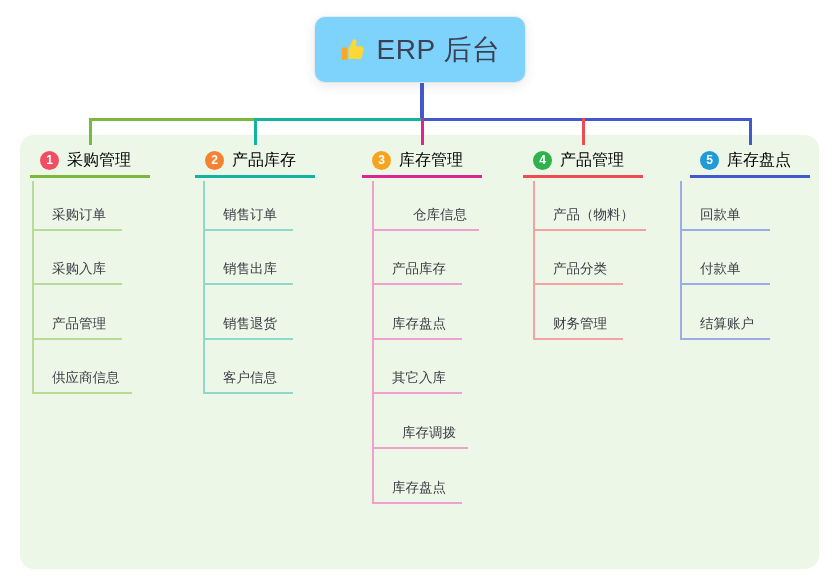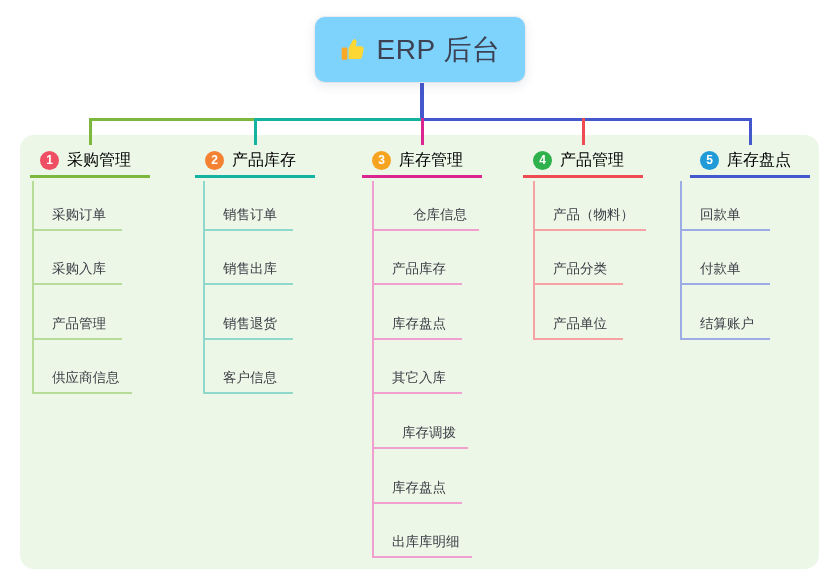--- a/index.html
+++ b/index.html
@@ -112,30 +112,29 @@
         <span class="badge" style="background: rgb(246, 164, 31);">3</span>
         <span class="branch-label">库存管理</span>
       </div>
       <div class="children" style="left: 372px; border-left: 2px solid rgb(241, 159, 206);">
         <div class="child" style="border-bottom: 2px solid rgb(241, 159, 206); padding-left: 39px;">仓库信息</div>
         <div class="child" style="border-bottom: 2px solid rgb(241, 159, 206);">产品库存</div>
         <div class="child" style="border-bottom: 2px solid rgb(241, 159, 206);">库存盘点</div>
         <div class="child" style="border-bottom: 2px solid rgb(241, 159, 206);">其它入库</div>
         <div class="child" style="border-bottom: 2px solid rgb(241, 159, 206); padding-left: 28px;">库存调拨</div>
         <div class="child" style="border-bottom: 2px solid rgb(241, 159, 206);">库存盘点</div>
-        <div class="child" style="border-bottom: 2px solid rgb(241, 159, 206);">出库库明细</div>
       </div>
       <div class="branch-title" style="left: 523px; border-bottom: 3px solid rgb(238, 75, 82);">
         <span class="badge" style="background: rgb(47, 178, 76);">4</span>
         <span class="branch-label">产品管理</span>
       </div>
       <div class="children" style="left: 533px; border-left: 2px solid rgb(246, 162, 164);">
         <div class="child" style="border-bottom: 2px solid rgb(246, 162, 164);">产品（物料）</div>
         <div class="child" style="border-bottom: 2px solid rgb(246, 162, 164);">产品分类</div>
-        <div class="child" style="border-bottom: 2px solid rgb(246, 162, 164);">产品单位</div>
+        <div class="child" style="border-bottom: 2px solid rgb(246, 162, 164);">财务管理</div>
       </div>
       <div class="branch-title" style="left: 690px; border-bottom: 3px solid rgb(68, 88, 206);">
         <span class="badge" style="background: rgb(32, 155, 216);">5</span>
         <span class="branch-label">库存盘点</span>
       </div>
       <div class="children" style="left: 680px; border-left: 2px solid rgb(157, 172, 229);">
         <div class="child" style="border-bottom: 2px solid rgb(157, 172, 229);">回款单</div>
         <div class="child" style="border-bottom: 2px solid rgb(157, 172, 229);">付款单</div>
         <div class="child" style="border-bottom: 2px solid rgb(157, 172, 229);">结算账户</div>
       </div>

